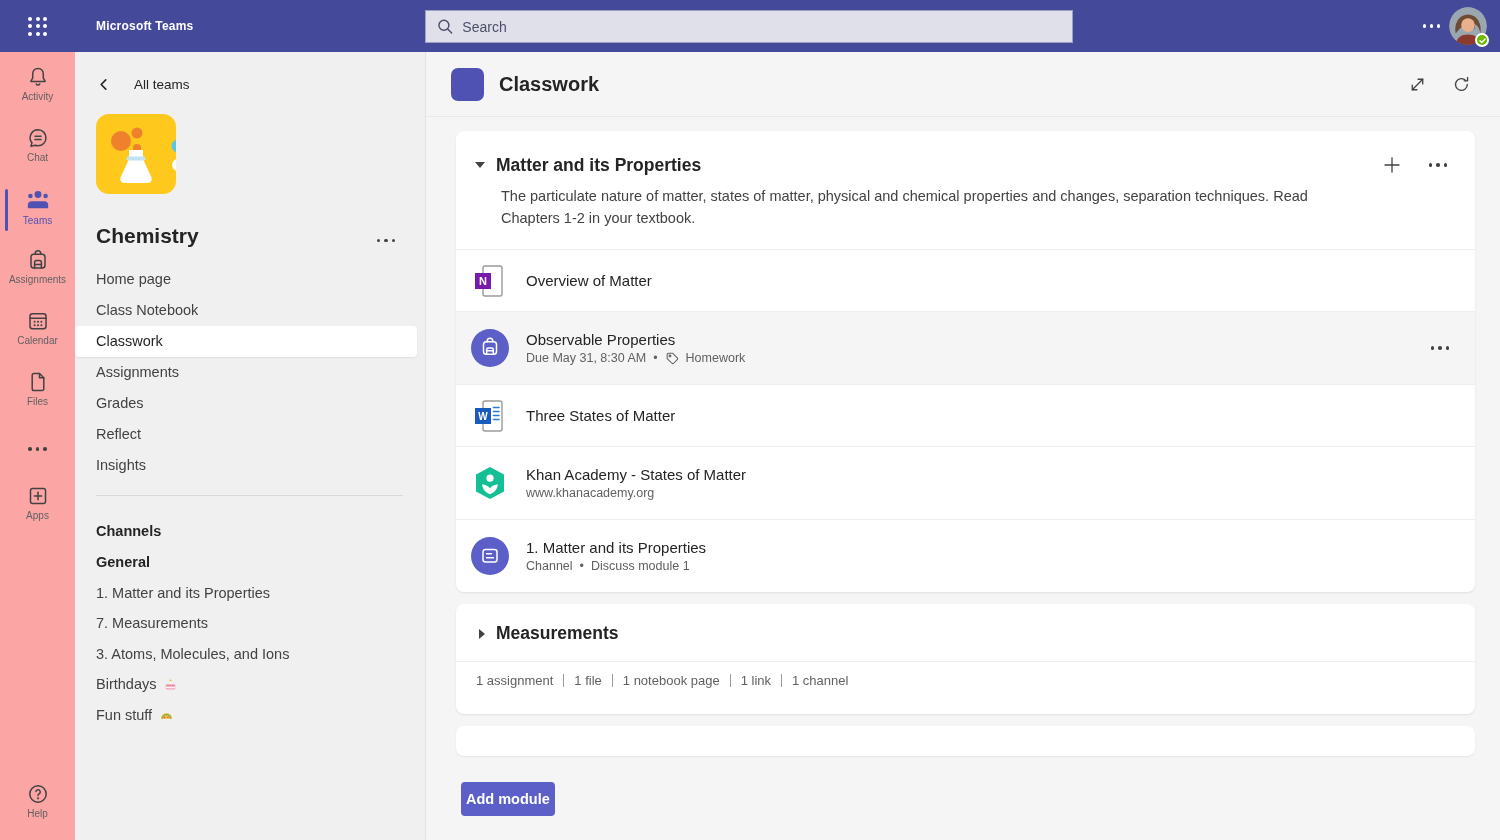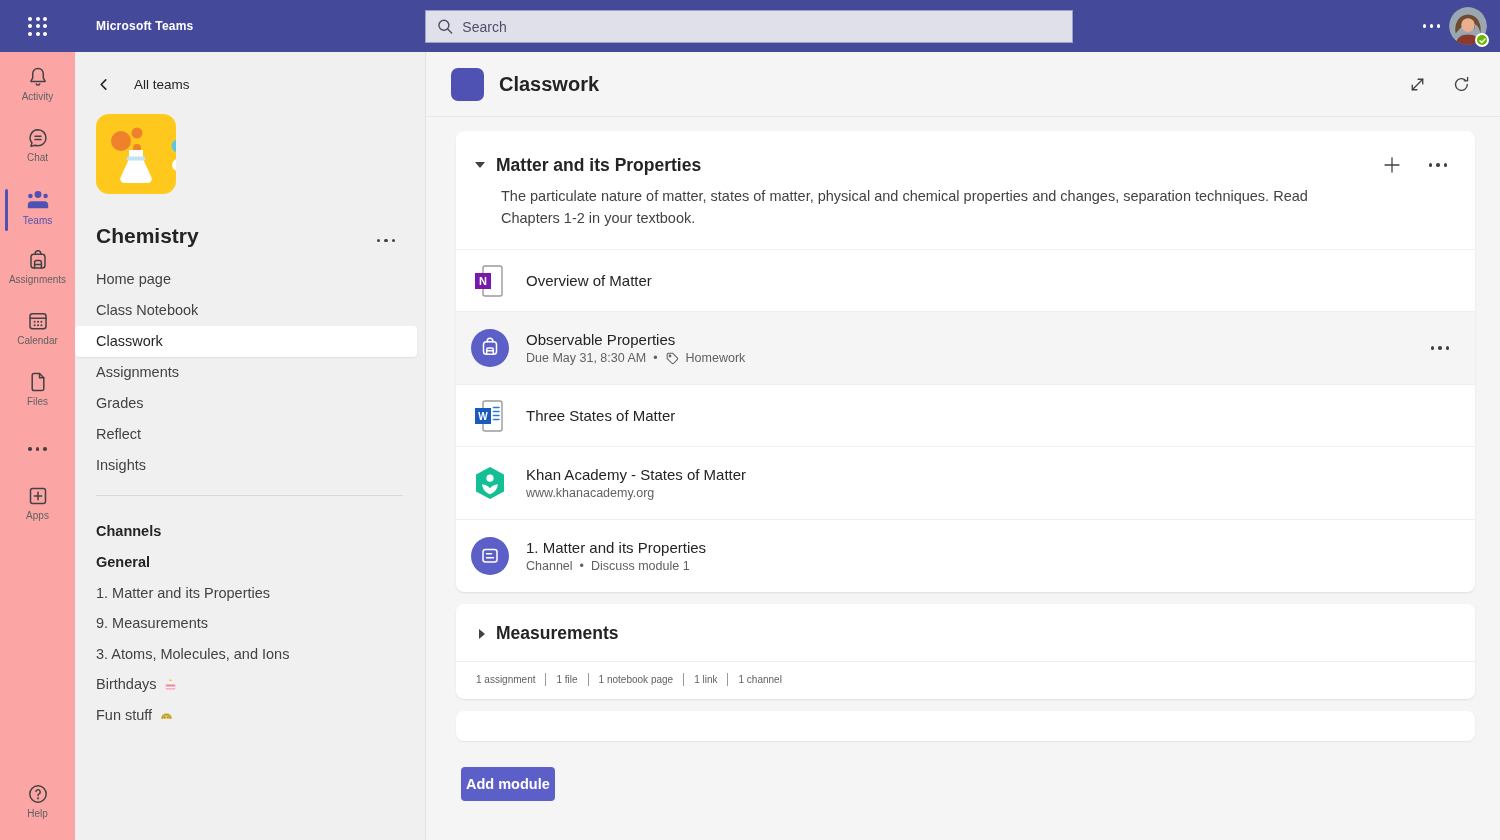--- a/index.html
+++ b/index.html
@@ -69,21 +69,21 @@
   .item-row.two-line{min-height:73px;}
   .item-row.hovered{background:#f5f5f5;}
   .row-icon{width:38px;height:38px;flex:none;display:flex;align-items:center;justify-content:center;}
   .row-text{margin-left:17px;display:flex;flex-direction:column;gap:3px;}
   .row-title{font-size:15px;color:#242424;}
   .row-sub{font-size:12.5px;color:#616161;display:flex;align-items:center;gap:7px;}
   .row-sub .dot::before{content:"•";color:#616161;}
   .row-more{margin-left:auto;}
 
   .module2-head{display:flex;align-items:center;padding:19px 26px 17px 23px;}
-  .stats-row{display:flex;align-items:center;border-top:1px solid #efefef;padding:11px 24px 13px 20px;font-size:10px;color:#616161;}
+  .stats-row{display:flex;align-items:center;border-top:1px solid #efefef;padding:11px 24px 26px 20px;font-size:13px;color:#616161;}
   .stat-sep{width:1px;height:13px;background:#9b9b9b;margin:0 10px;}
 
   .empty-bar{height:30px;background:#fff;border-radius:8px;box-shadow:0 1px 2px rgba(0,0,0,.07);margin-top:12px;}
   .add-module-btn{margin:26px 0 0 5px;height:34px;padding:0 5px;background:#5b5fc7;border:none;border-radius:4px;color:#fff;font-weight:bold;font-size:14.5px;cursor:pointer;display:inline-flex;align-items:center;}
 </style>
 </head>
 <body>
 
 <div class="stage">
 
@@ -246,21 +246,21 @@
     </div>
     <div class="sidebar-divider"></div>
     <div class="channels-header">Channels</div>
     <div class="channel-item general">
       <span>General</span>
     </div>
     <div class="channel-item">
       <span>1. Matter and its Properties</span>
     </div>
     <div class="channel-item">
-      <span>9. Measurements</span>
+      <span>7. Measurements</span>
     </div>
     <div class="channel-item">
       <span>3. Atoms, Molecules, and Ions</span>
     </div>
     <div class="channel-item">
       <span>Birthdays</span>
       <svg width="15" height="15" viewBox="0 0 16 16">
           <rect x="2.8" y="7.8" width="10.4" height="5.6" rx="1.2" fill="#f2a0b5"></rect>
           <rect x="2.8" y="10.4" width="10.4" height="1.6" fill="#fff" opacity=".85"></rect>
           <rect x="7.3" y="4.4" width="1.4" height="3.2" fill="#fdfdfd"></rect>

